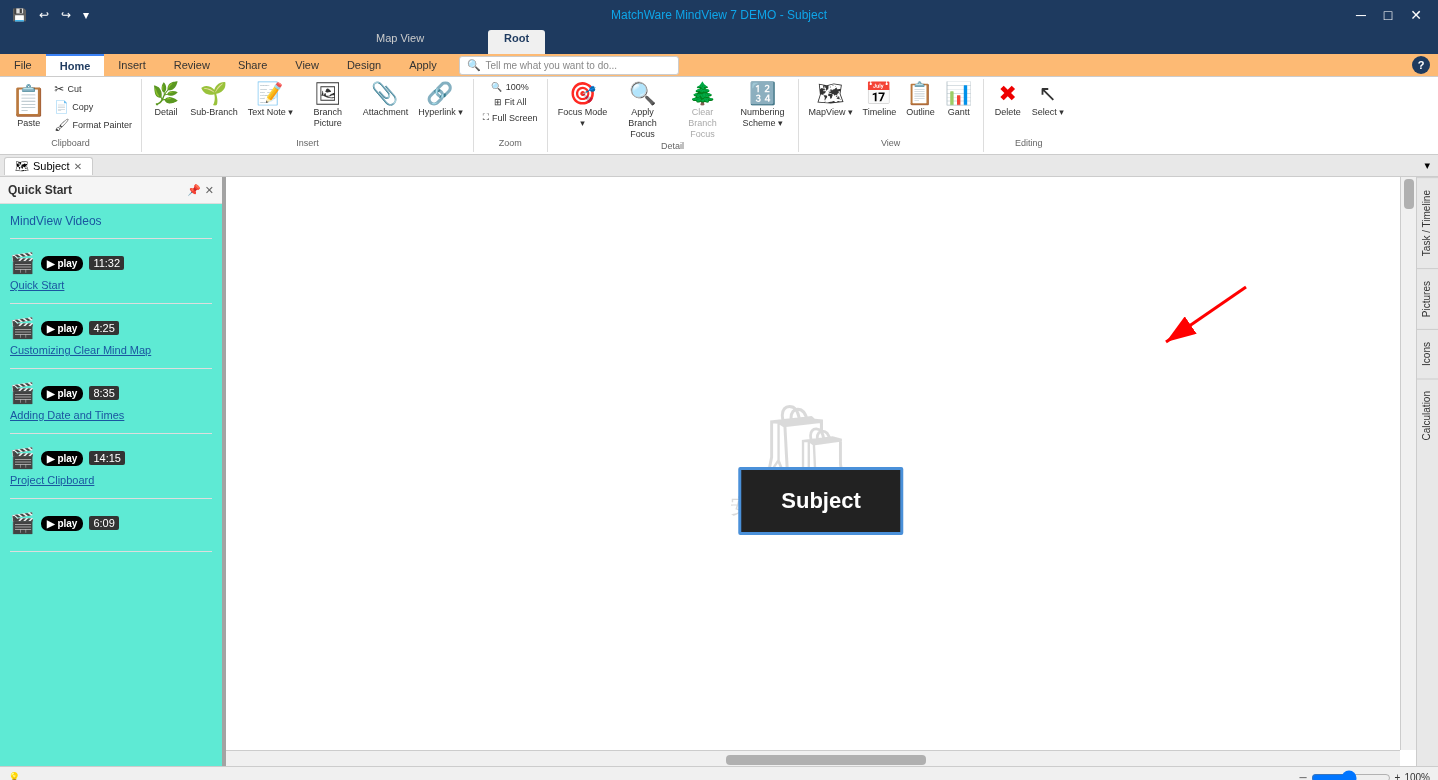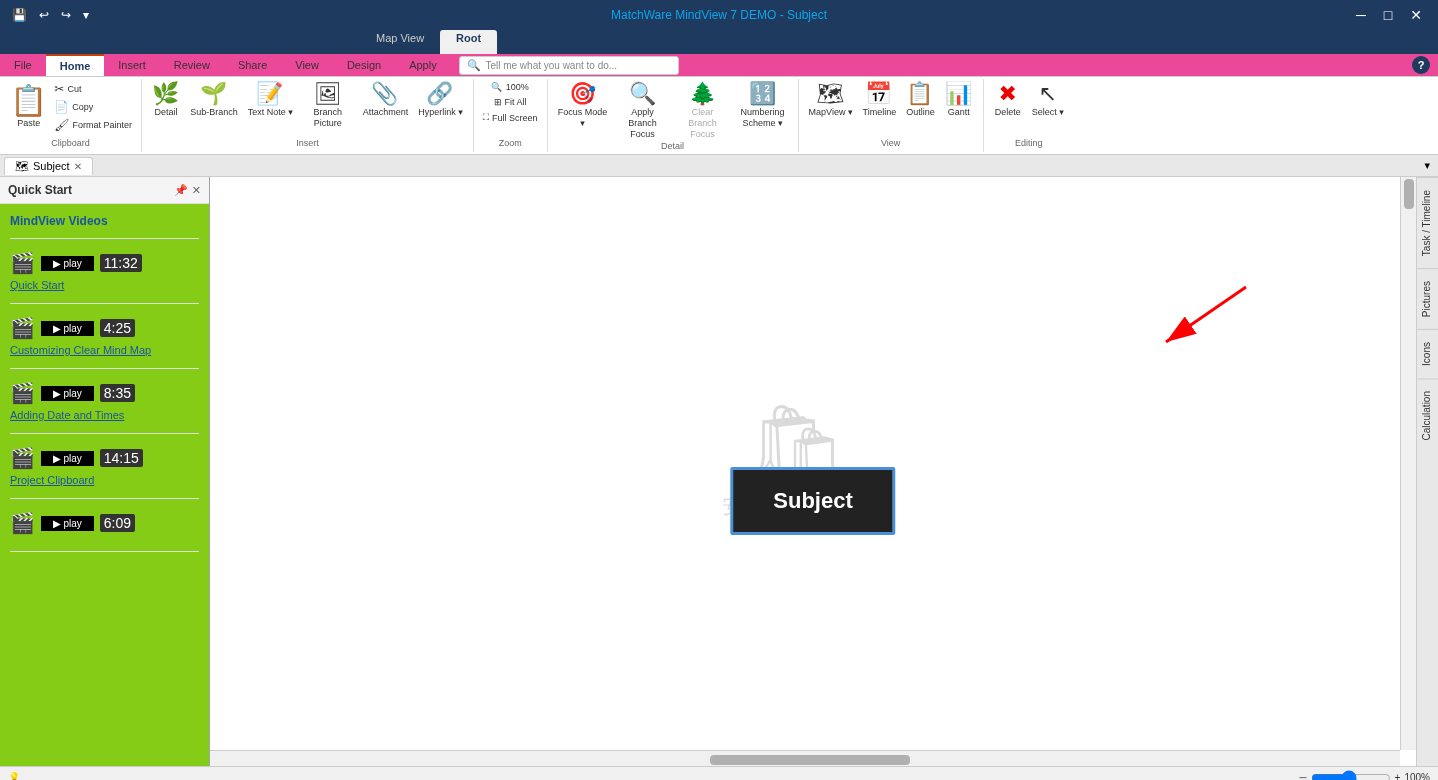--- a/index.html
+++ b/index.html
@@ -20,49 +20,50 @@
     .title-bar-right { display: flex; align-items: center; gap: 2px; margin-left: auto; }
     .title-btn { color: white; background: none; border: none; cursor: pointer; padding: 2px 8px; font-size: 14px; }
     .qat-btn { color: white; background: none; border: none; cursor: pointer; font-size: 12px; padding: 2px 4px; }
 
     
     .view-tab-bar {
       background: #1e3a5f;
       display: flex;
       padding-left: 360px;
       height: 24px;
+      gap: 48px;
     }
     .view-tab {
       padding: 2px 16px;
       font-size: 11px;
       cursor: pointer;
       color: #ccc;
       border-radius: 3px 3px 0 0;
     }
     .view-tab.active {
       background: #f0f0f0;
       color: #1e3a5f;
       font-weight: bold;
     }
     .ribbon-tabs {
       display: flex;
-      background: #ec4899;
+      background: #fdba74;
       border-bottom: 1px solid #ccc;
     }
     .ribbon-tab {
       padding: 4px 14px;
       font-size: 11px;
       cursor: pointer;
       color: #333;
       border: none;
       background: none;
     }
     .ribbon-tab.active {
       background: white;
-      border-top: 2px solid #c2410c;
+      border-top: 2px solid #3b82f6;
       color: #1e3a5f;
       font-weight: bold;
     }
     .ribbon-content {
       background: white;
       display: flex;
       align-items: stretch;
       padding: 2px 0;
       height: 78px;
       border-bottom: 1px solid #ccc;
@@ -165,60 +166,61 @@
     .doc-tab .close-x { font-size: 10px; color: #666; cursor: pointer; }
 
     
     .main-layout {
       display: flex;
       height: calc(780px - 30px - 24px - 37px - 78px - 22px);
     }
 
     
     .quick-start-panel {
-      width: 210px;
-      background: #84cc16;
-      border-right: 1px solid #a3a3a3;
+      width: 226px;
+      background: #5eead4;
+      border-right: 4px solid #a3a3a3;
       overflow-y: auto;
       flex-shrink: 0;
     }
     .qs-header {
       display: flex;
       align-items: center;
       justify-content: space-between;
       padding: 6px 8px;
       border-bottom: 1px solid #ddd;
       background: #f5f5f5;
     }
     .qs-title { font-size: 12px; font-weight: bold; color: #333; }
     .qs-actions { display: flex; gap: 4px; }
     .qs-action-btn { background: none; border: none; cursor: pointer; font-size: 11px; color: #666; }
-    .qs-section-title { font-size: 12px; font-weight: bold; color: #1a56a0; padding: 10px 10px 6px; }
+    .qs-section-title { font-size: 12px; font-weight: normal; color: #1a56a0; padding: 10px 10px 6px; }
     .qs-divider { height: 1px; background: #ddd; margin: 4px 10px; }
     .video-item { padding: 8px 10px; cursor: pointer; }
     .video-thumb {
       display: flex;
       align-items: center;
       gap: 6px;
       margin-bottom: 4px;
     }
     .video-icon { font-size: 20px; color: #333; }
     .video-play-btn {
       background: black;
       color: white;
       border: none;
-      border-radius: 0;
-      padding: 2px 12px;
+      border-radius: 7px;
+      padding: 2px 6px;
       font-size: 10px;
       cursor: pointer;
+      font-weight: bold;
     }
     .video-duration {
       background: #333;
       color: white;
-      font-size: 14px;
+      font-size: 11px;
       padding: 1px 4px;
       border-radius: 2px;
     }
     .video-title { font-size: 11px; color: #1a56a0; text-decoration: underline; cursor: pointer; }
 
     
     .canvas-area {
       flex: 1;
       background: white;
       position: relative;

